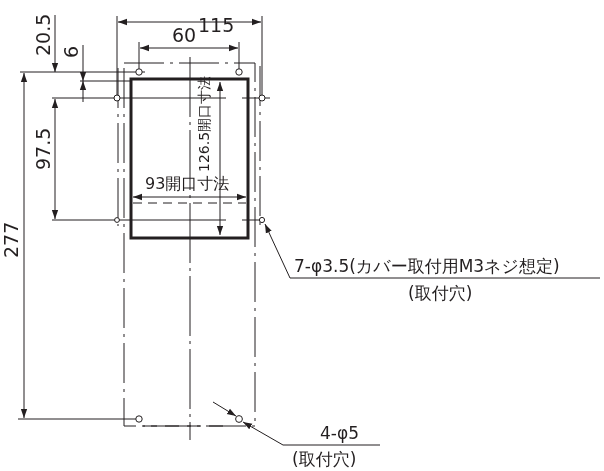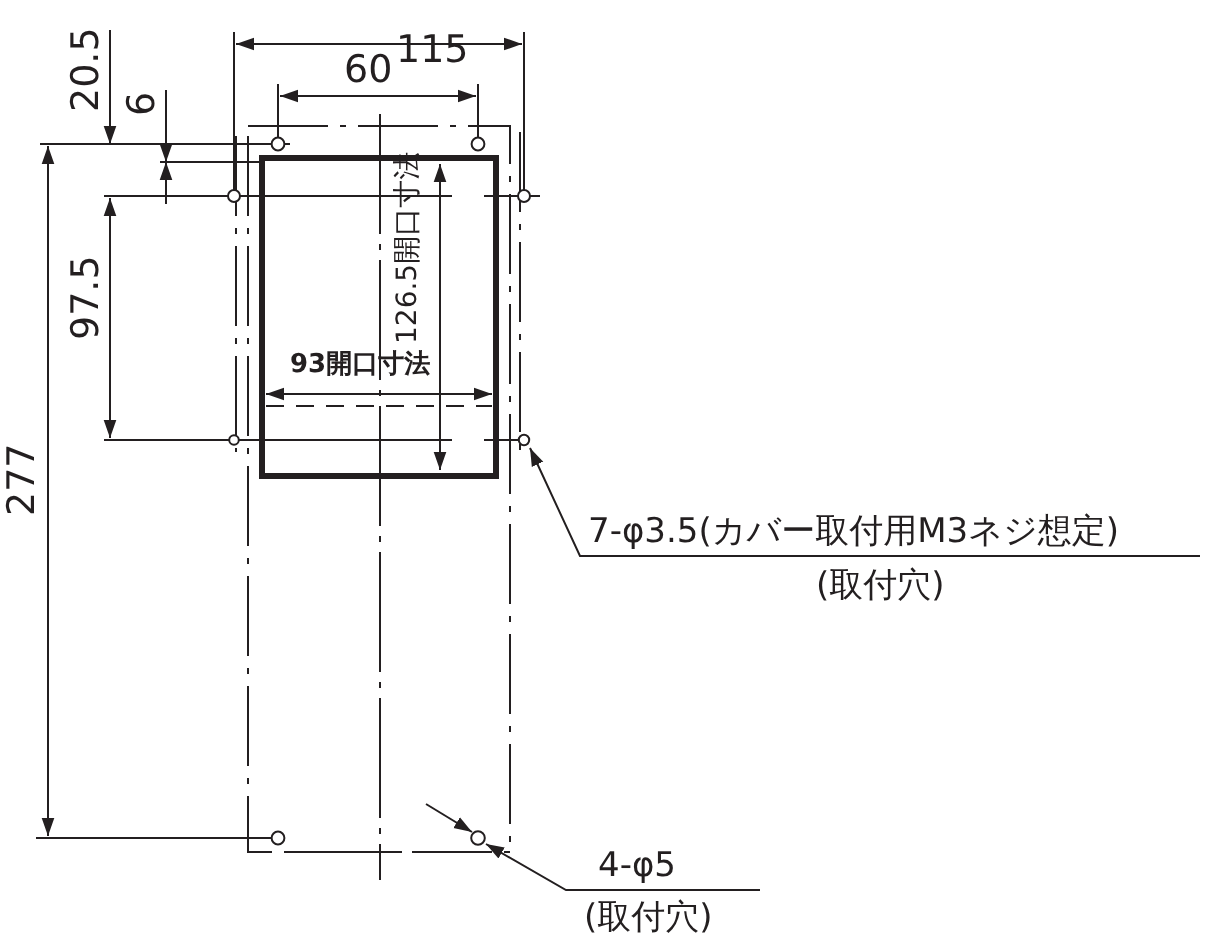--- a/index.html
+++ b/index.html
@@ -85,18 +85,18 @@
   </g>
 </svg>
 
 <div class="lbl dim" style="left:164px;top:16px;margin-left:34px;">115</div>
 <div class="lbl dim" style="left:172px;top:26px;">60</div>
 <div class="lbl dim vert" style="left:34px;top:56px;">20.5</div>
 <div class="lbl dim vert" style="left:62px;top:58px;">6</div>
 <div class="lbl dim vert" style="left:34px;top:170px;">97.5</div>
 <div class="lbl dim vert" style="left:2px;top:258px;">277</div>
 <div class="lbl cjk vert" style="left:197px;top:172px;font-size:14px;">126.5開口寸法</div>
-<div class="lbl" style="left:145px;top:176px;font-size:13px;font-weight:bold;">93開口寸法</div>
+<div class="lbl" style="left:145px;top:176px;font-size:16px;">93開口寸法</div>
 
 <div class="lbl note" style="left:294px;top:258px;">7-φ3.5(カバー取付用M3ネジ想定)</div>
 <div class="lbl note" style="left:408px;top:285px;">(取付穴)</div>
-<div class="lbl note" style="left:299px;top:425px;">4-φ5</div>
+<div class="lbl note" style="left:320px;top:425px;">4-φ5</div>
 <div class="lbl note" style="left:292px;top:451px;">(取付穴)</div>
 
 </body></html>

